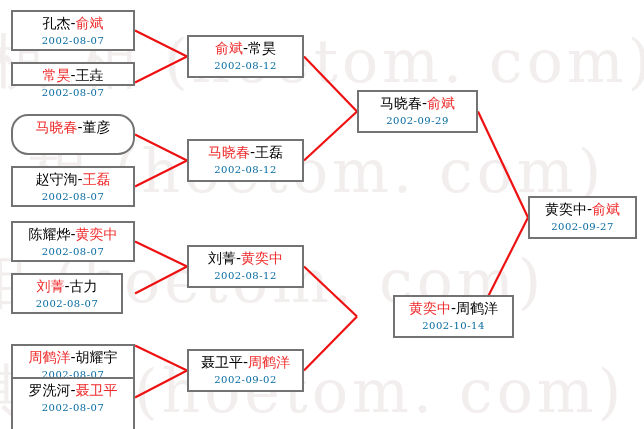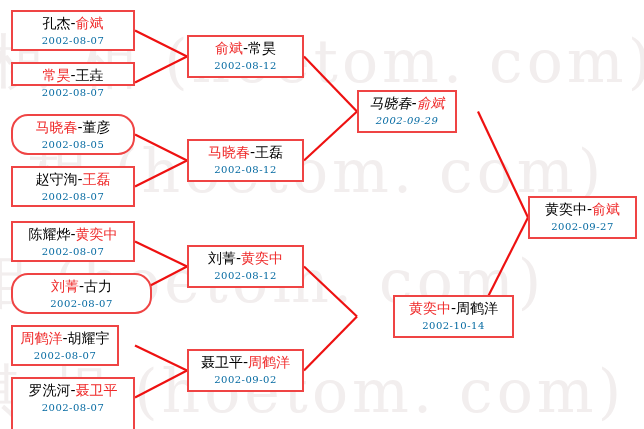--- a/index.html
+++ b/index.html
@@ -44,21 +44,21 @@
     left: 0; top: 0;
     width: 644px; height: 429px;
     z-index: 1;
   }
 
   
   .match {
     position: absolute;
     box-sizing: border-box;
     background: #ffffff;
-    border: 2px solid #ef4444;
+    border: 2px solid #737373;
     z-index: 2;
     text-align: center;
     padding-top: 2px;
   }
   .players {
     font-size: 14px;
     line-height: 18px;
     white-space: nowrap;
     font-family: "DejaVu Sans", "Liberation Sans", sans-serif;
   }
@@ -107,35 +107,34 @@
       <div class="match" style="left: 11px; top: 10px; width: 124px; height: 41px;">
         <div class="players"><span class="p-lose">孔杰</span><span class="dash">-</span><span class="p-win">俞斌</span></div>
         <div class="date">2002-08-07</div>
       </div>
       <div class="match" style="left: 11px; top: 62px; width: 124px; height: 24px;">
         <div class="players"><span class="p-win">常昊</span><span class="dash">-</span><span class="p-lose">王垚</span></div>
         <div class="date">2002-08-07</div>
       </div>
       <div class="match" style="left: 11px; top: 114px; width: 124px; height: 41px; border-radius: 17px;">
         <div class="players"><span class="p-win">马晓春</span><span class="dash">-</span><span class="p-lose">董彦</span></div>
-        <div class="date">2002-08-05</div>
       </div>
       <div class="match" style="left: 11px; top: 166px; width: 124px; height: 41px;">
         <div class="players"><span class="p-lose">赵守洵</span><span class="dash">-</span><span class="p-win">王磊</span></div>
         <div class="date">2002-08-07</div>
       </div>
       <div class="match" style="left: 11px; top: 221px; width: 124px; height: 41px;">
         <div class="players"><span class="p-lose">陈耀烨</span><span class="dash">-</span><span class="p-win">黄奕中</span></div>
         <div class="date">2002-08-07</div>
       </div>
-      <div class="match" style="left: 11px; top: 273px; width: 141px; height: 41px; border-radius: 17px;">
+      <div class="match" style="left: 11px; top: 273px; width: 112px; height: 41px;">
         <div class="players"><span class="p-win">刘菁</span><span class="dash">-</span><span class="p-lose">古力</span></div>
         <div class="date">2002-08-07</div>
       </div>
-      <div class="match" style="left: 11px; top: 325px; width: 108px; height: 41px;">
+      <div class="match" style="left: 11px; top: 344px; width: 124px; height: 41px;">
         <div class="players"><span class="p-win">周鹤洋</span><span class="dash">-</span><span class="p-lose">胡耀宇</span></div>
         <div class="date">2002-08-07</div>
       </div>
       <div class="match" style="left: 11px; top: 377px; width: 124px; height: 58px;">
         <div class="players"><span class="p-lose">罗洗河</span><span class="dash">-</span><span class="p-win">聂卫平</span></div>
         <div class="date">2002-08-07</div>
       </div>
       <div class="match" style="left: 187px; top: 35px; width: 117px; height: 43px;">
         <div class="players"><span class="p-win">俞斌</span><span class="dash">-</span><span class="p-lose">常昊</span></div>
         <div class="date">2002-08-12</div>
@@ -145,21 +144,21 @@
         <div class="date">2002-08-12</div>
       </div>
       <div class="match" style="left: 187px; top: 245px; width: 117px; height: 43px;">
         <div class="players"><span class="p-lose">刘菁</span><span class="dash">-</span><span class="p-win">黄奕中</span></div>
         <div class="date">2002-08-12</div>
       </div>
       <div class="match" style="left: 187px; top: 349px; width: 117px; height: 43px;">
         <div class="players"><span class="p-lose">聂卫平</span><span class="dash">-</span><span class="p-win">周鹤洋</span></div>
         <div class="date">2002-09-02</div>
       </div>
-      <div class="match" style="left: 357px; top: 90px; width: 100px; height: 43px; font-style: italic;">
+      <div class="match" style="left: 357px; top: 90px; width: 121px; height: 43px;">
         <div class="players"><span class="p-lose">马晓春</span><span class="dash">-</span><span class="p-win">俞斌</span></div>
         <div class="date">2002-09-29</div>
       </div>
       <div class="match" style="left: 357px; top: 295px; width: 121px; height: 43px; margin-left: 36px;">
         <div class="players"><span class="p-win">黄奕中</span><span class="dash">-</span><span class="p-lose">周鹤洋</span></div>
         <div class="date">2002-10-14</div>
       </div>
       <div class="match" style="left: 528px; top: 196px; width: 109px; height: 43px;">
         <div class="players"><span class="p-lose">黄奕中</span><span class="dash">-</span><span class="p-win">俞斌</span></div>
         <div class="date">2002-09-27</div>

